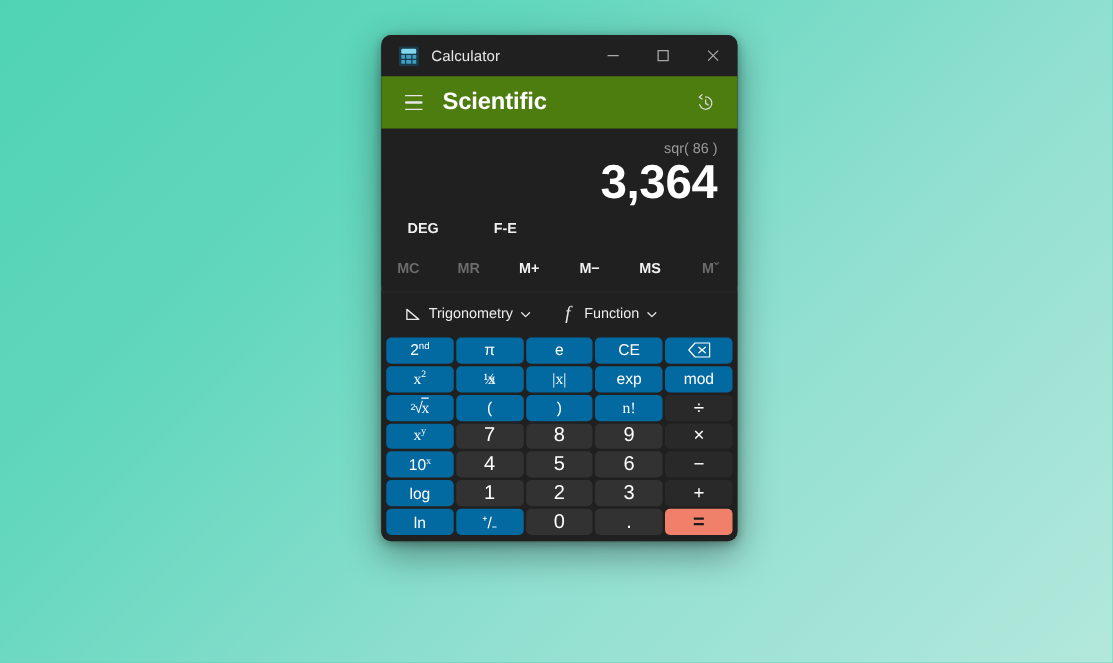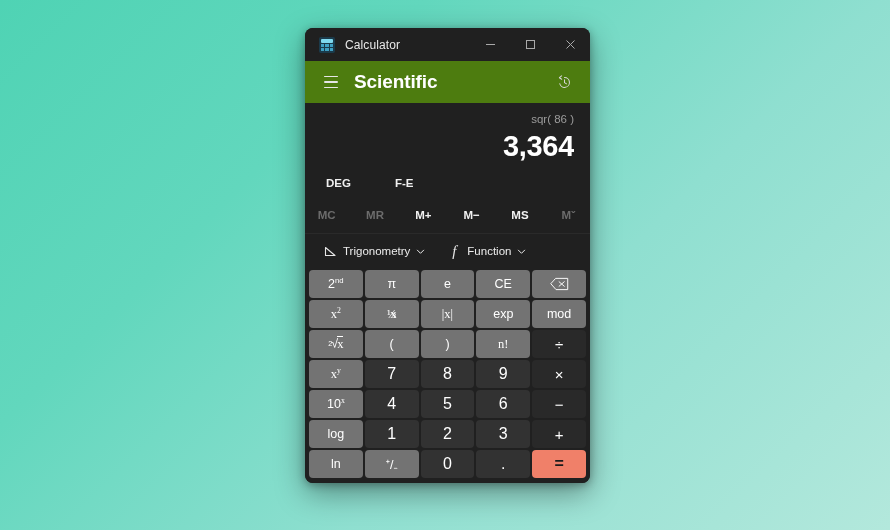--- a/index.html
+++ b/index.html
@@ -19,21 +19,21 @@
     inset: 0;
     background: linear-gradient(135deg, #4fd3b4 0%, #62d7bd 30%, #8fdfd0 62%, #b3e8dc 100%);
   }
 
   
   #calc-window {
     position: absolute;
     left: 305px;
     top: 28px;
     width: 285px;
-    height: 455px;
+    height: 405px;
     background: #202020;
     border-radius: 8px;
     box-shadow: 0 10px 30px rgba(0,0,0,0.38), 0 2px 8px rgba(0,0,0,0.30);
     overflow: hidden;
     display: flex;
     flex-direction: column;
   }
 
   
   .titlebar {
@@ -144,21 +144,21 @@
   }
   .expression {
     font-size: 11.5px;
     color: #9b9b9b;
     height: 16px;
     line-height: 16px;
     overflow: hidden;
     white-space: nowrap;
   }
   .result {
-    font-size: 29px;
+    font-size: 38px;
     font-weight: bold;
     color: #ffffff;
     line-height: 38px;
     height: 38px;
     letter-spacing: -0.3px;
     white-space: nowrap;
     overflow: hidden;
   }
 
   
@@ -250,21 +250,21 @@
     background: #2b2b2b;
     border-radius: 4px;
     display: flex;
     align-items: center;
     justify-content: center;
     color: #ffffff;
     font-size: 13px;
     user-select: none;
     position: relative;
   }
-  .key.fnkey { font-size: 12.5px; background: #737373; }
+  .key.fnkey { font-size: 12.5px; background: #0369a1; }
   .key.num { font-size: 16px; background: #323232; }
   .key.op { font-size: 15px; background: #292929; }
   .key.equals {
     background: #f08069;
     color: #1b1b1b;
     font-size: 16px;
     font-weight: 600;
   }
   .key .mathit { font-family: "Liberation Serif", serif; }
   .key sup { font-size: 0.62em; vertical-align: super; line-height: 0; }

